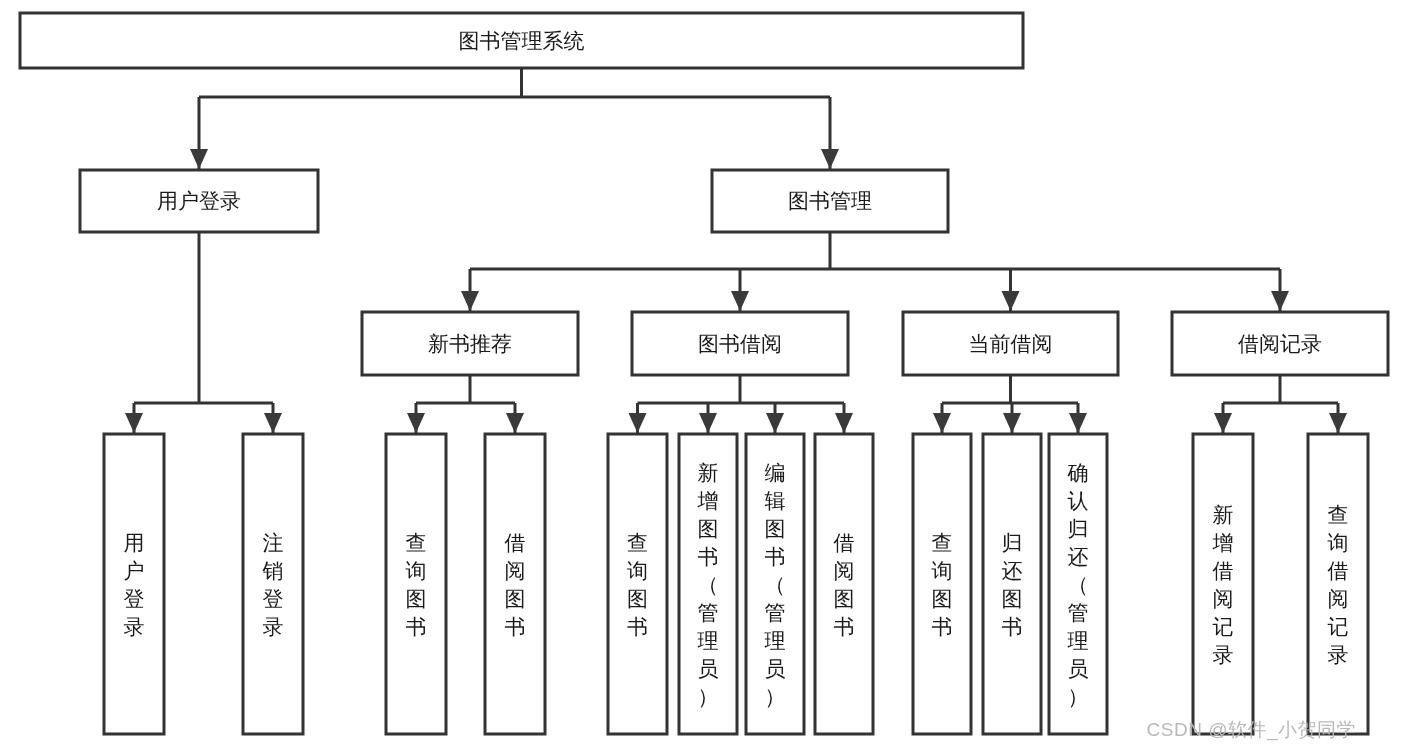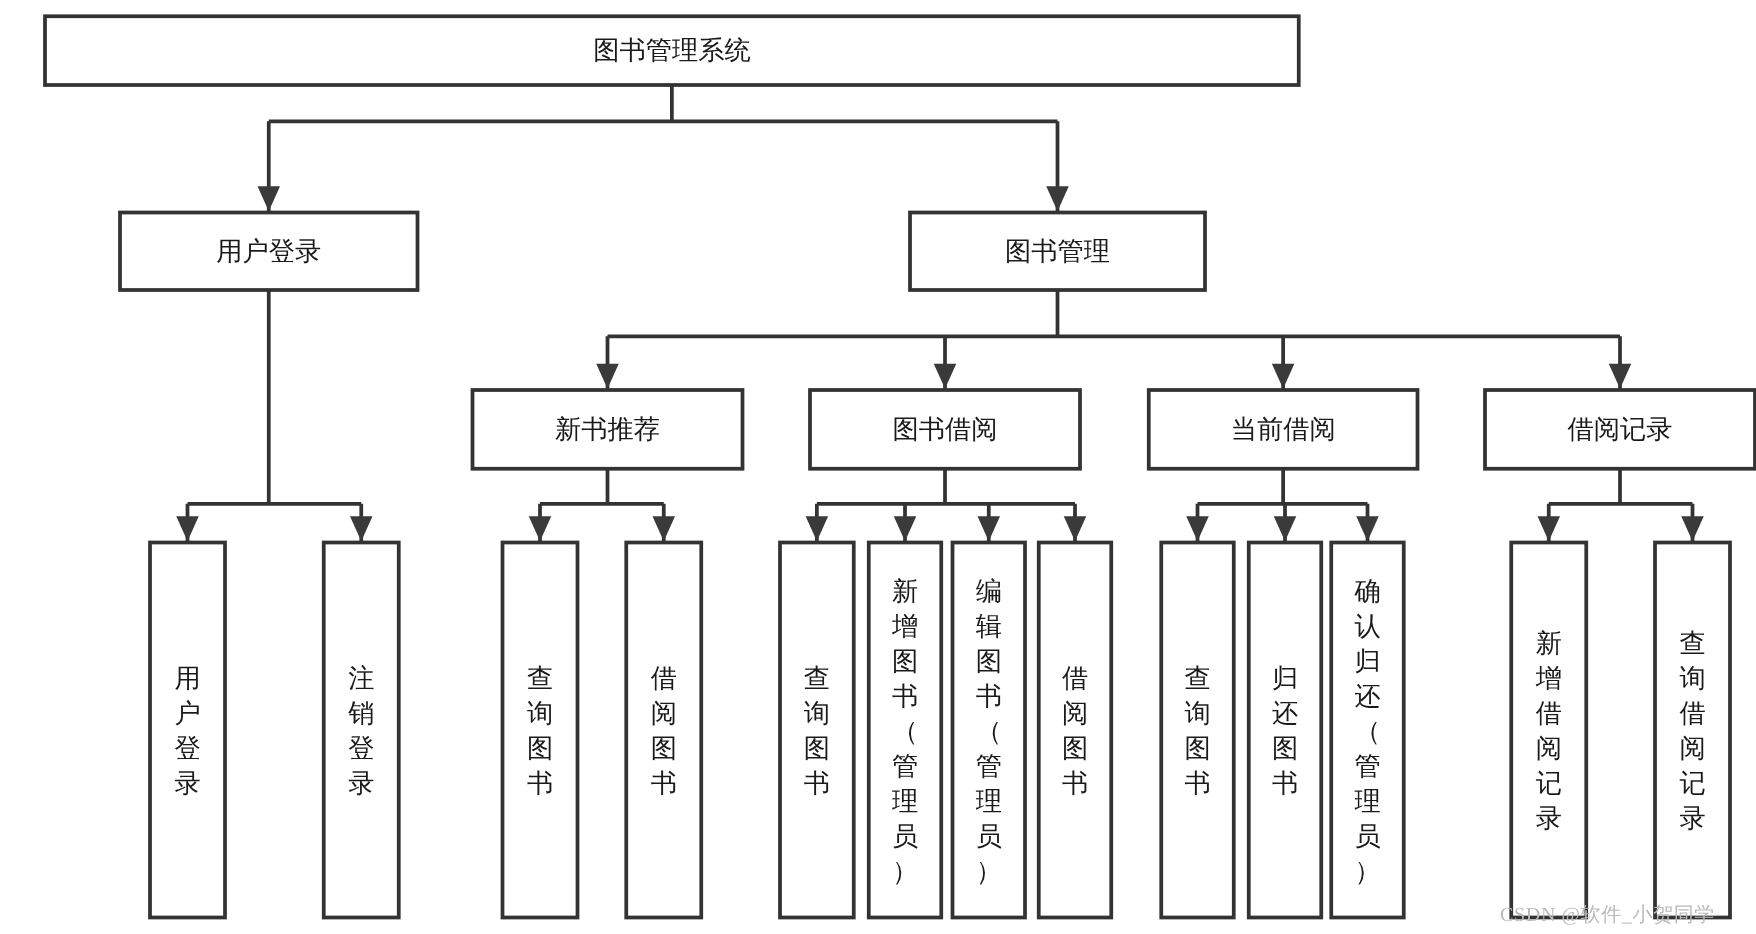--- a/index.html
+++ b/index.html
@@ -12,21 +12,20 @@
     height: 747px;
     font-family: "DejaVu Sans", "Liberation Sans", sans-serif;
     overflow: hidden;
     position: relative;
   }
   #diagram-root {
     position: absolute;
     left: 0; top: 0;
     width: 1370px;
     height: 747px;
-    padding-left: 16px;
   }
   svg.flow {
     display: block;
     width: 1405px;
     height: 747px;
   }
   .node-rect {
     fill: #ffffff;
     stroke: #333333;
     stroke-width: 3;
@@ -51,22 +50,22 @@
   .node-label-v {
     fill: #1a1a1a;
     font-family: "DejaVu Sans", "Liberation Sans", sans-serif;
     font-size: 21px;
     text-anchor: middle;
   }
   .watermark {
     position: absolute;
     right: 14px;
     bottom: 4px;
-    font-family: Liberation Serif, serif;
-    font-size: 16px;
+    font-family: Liberation Sans, sans-serif;
+    font-size: 19px;
     color: #b9b9b9;
     white-space: nowrap;
     letter-spacing: 0.5px;
     user-select: none;
   }
 </style>
 </head>
 <body>
 
 <div id="diagram-root">

